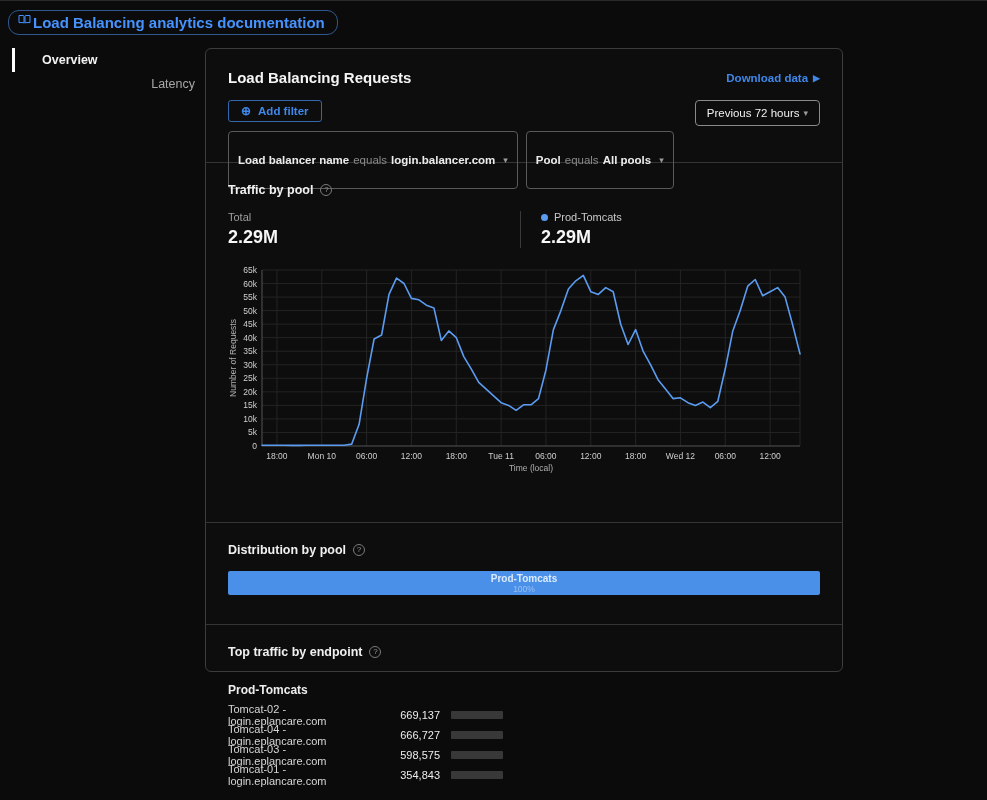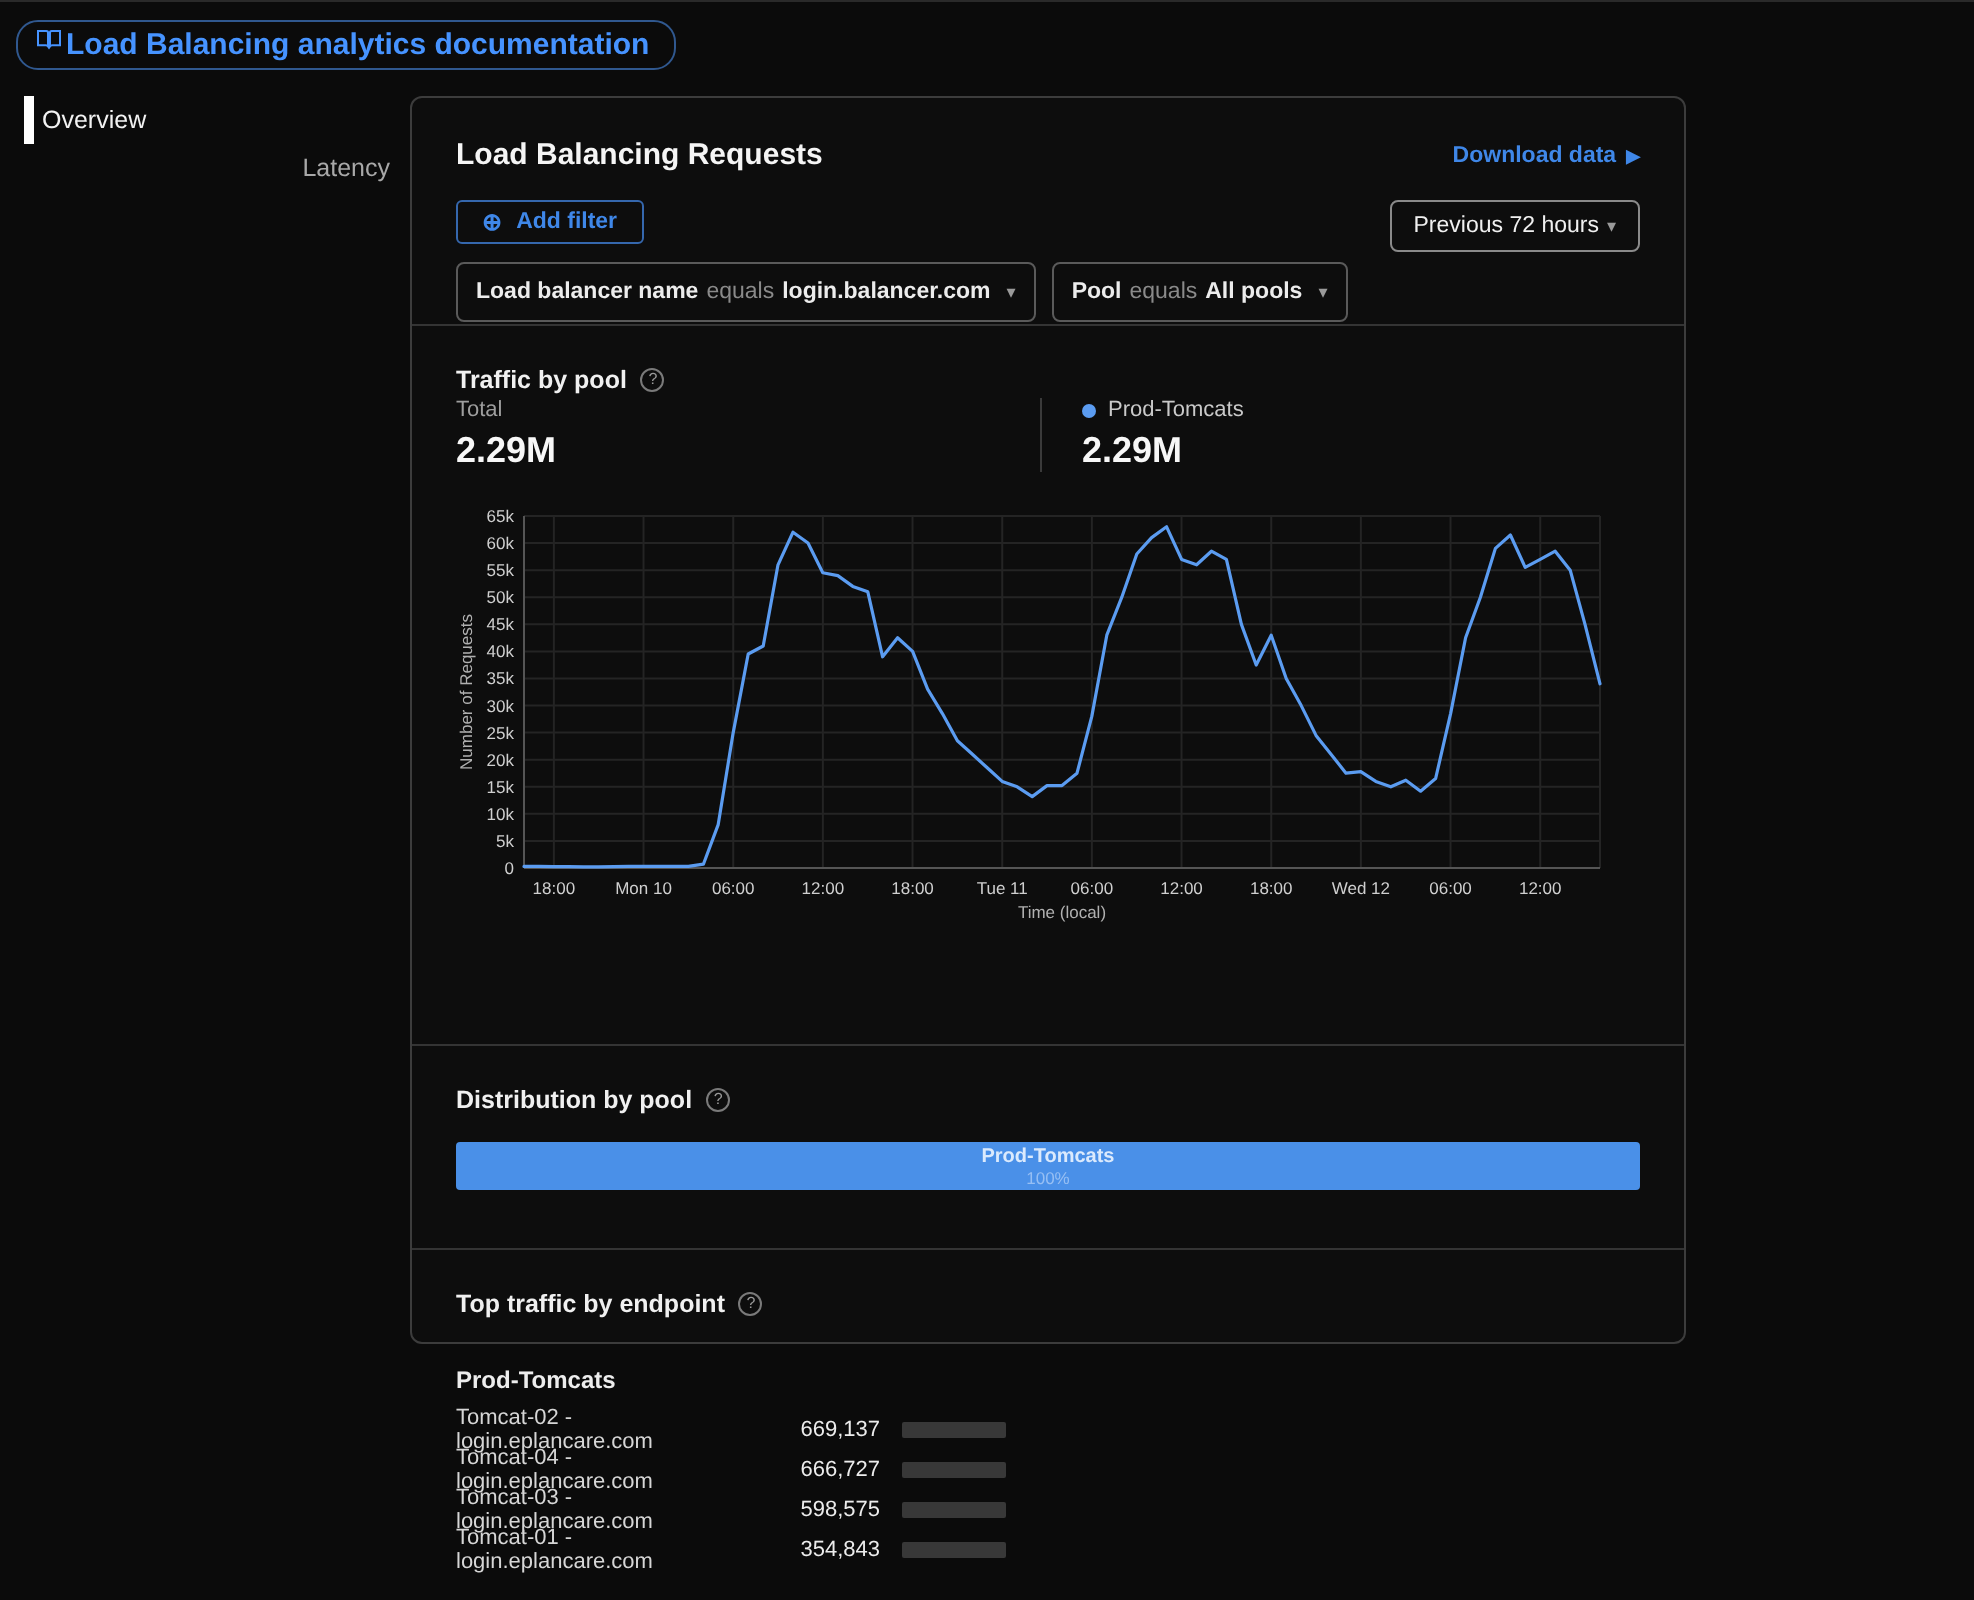--- a/index.html
+++ b/index.html
@@ -11,21 +11,21 @@
   }
   
   .doc-pill{
     position:absolute;left:8px;top:9px;display:inline-flex;align-items:flex-start;gap:2px;
     border:1px solid #30588f;border-radius:11px;padding:3px 12px 3px 9px;cursor:pointer;
     color:#4693ff;font-size:15px;font-weight:bold;background:transparent;
   }
   
   .sidebar{position:absolute;left:0;top:47px;width:205px;}
   .side-item{padding:5px 10px 5px 16px;margin-left:12px;font-size:12.5px;color:#a8a8a8;cursor:pointer;}
-  .side-item.active{border-left:5px solid #ffffff;padding-left:4px;color:#f2f2f2;font-weight:normal;}
+  .side-item.active{border-left:3px solid #ffffff;padding-left:27px;color:#f2f2f2;font-weight:bold;}
   .side-item + .side-item{margin-top:0;text-align:right;}
   
   .card{
     position:absolute;left:205px;top:47px;width:638px;height:624px;box-sizing:border-box;
     background:#0d0d0d;border:1px solid #3c3c3c;border-radius:6px;
   }
   .section{box-sizing:border-box;padding:20px 22px;}
   .section + .section{border-top:1px solid #343434;}
   .sec-header{height:113px;}
   .sec-traffic{height:360px;}
@@ -38,40 +38,40 @@
   .filters-col{display:flex;flex-direction:column;align-items:flex-start;}
   .btn-add-filter{
     display:inline-flex;align-items:center;gap:7px;cursor:pointer;
     border:1px solid #3567ad;border-radius:3px;padding:4px 12px;
     color:#3f87e8;font-size:11.5px;font-weight:bold;background:transparent;
   }
   .plus-icon{font-size:12px;line-height:1;}
   .pill-row{display:flex;gap:8px;margin-top:9px;}
   .filter-pill{
     display:inline-flex;align-items:center;gap:4px;cursor:pointer;
-    border:1px solid #5a5a5a;border-radius:4px;padding:8px 9px;
+    border:1px solid #5a5a5a;border-radius:4px;padding:22px 9px;
     font-size:11.5px;color:#ececec;background:transparent;
   }
   .filter-pill .op{color:#8a8a8a;}
   .filter-pill .fname,.filter-pill .fval{font-weight:bold;}
   .caret{color:#9a9a9a;font-size:9px;margin-left:4px;}
   .time-range-col{display:flex;align-items:flex-start;}
   .btn-time-range{
     display:inline-flex;align-items:center;cursor:pointer;
     border:1px solid #8a8a8a;border-radius:4px;padding:6px 11px;
     font-size:11.5px;color:#f0f0f0;background:transparent;
   }
   .sec-title-row{display:flex;align-items:center;gap:7px;}
   .sec-title{font-size:12.5px;font-weight:bold;color:#f0f0f0;}
   .help-icon{
     width:12px;height:12px;border:1px solid #7a7a7a;border-radius:50%;box-sizing:border-box;
     color:#9a9a9a;font-size:8px;line-height:10px;text-align:center;cursor:pointer;
   }
   
-  .stats-row{display:flex;margin-top:2px;}
+  .stats-row{display:flex;margin-top:14px;}
   .stat-block{display:flex;flex-direction:column;}
   .stat-block.first{width:292px;}
   .stat-divider{width:1px;background:#3a3a3a;}
   .stat-block.second{padding-left:20px;}
   .stat-label{font-size:11px;color:#9e9e9e;}
   .legend-row{display:flex;align-items:center;gap:6px;}
   .legend-dot{width:7px;height:7px;border-radius:50%;background:#5b9cf1;}
   .legend-name{font-size:11px;color:#c9c9c9;}
   .stat-value{font-size:18px;font-weight:bold;color:#f7f7f7;margin-top:4px;}
   .chart-wrap{margin-top:14px;}

